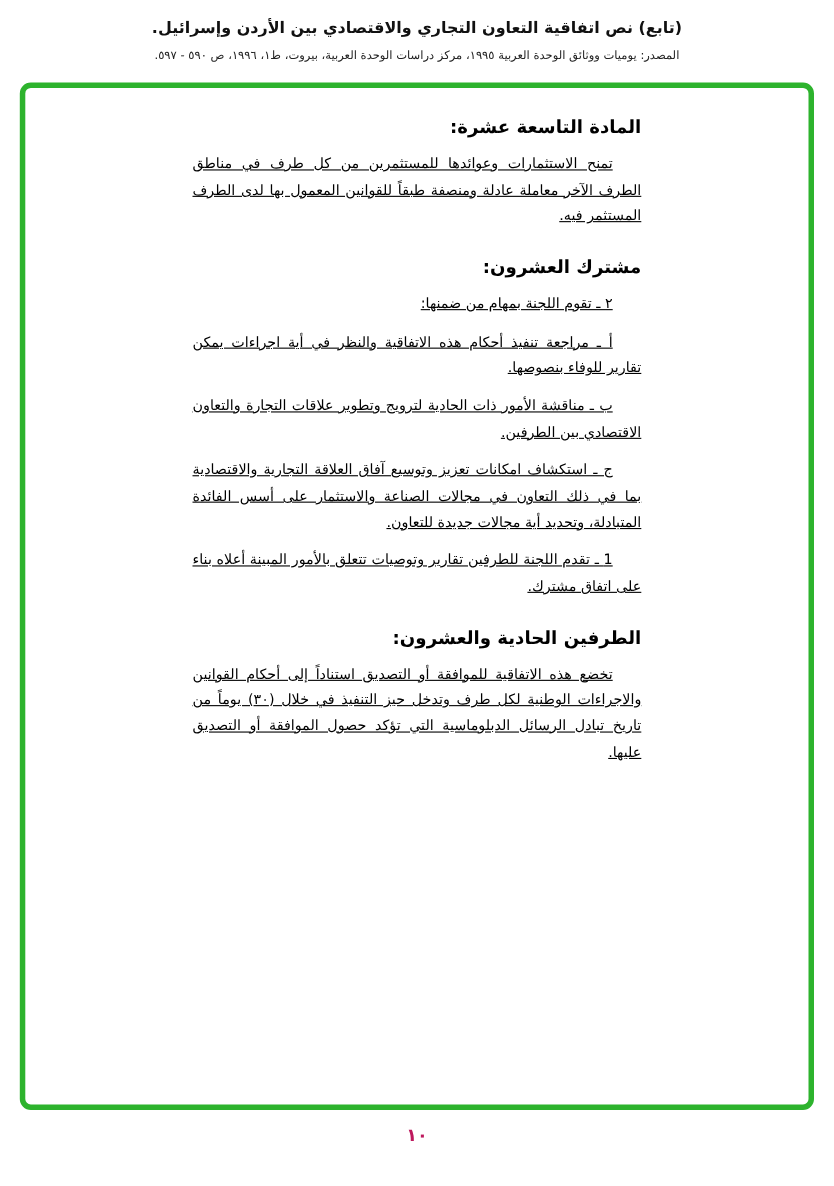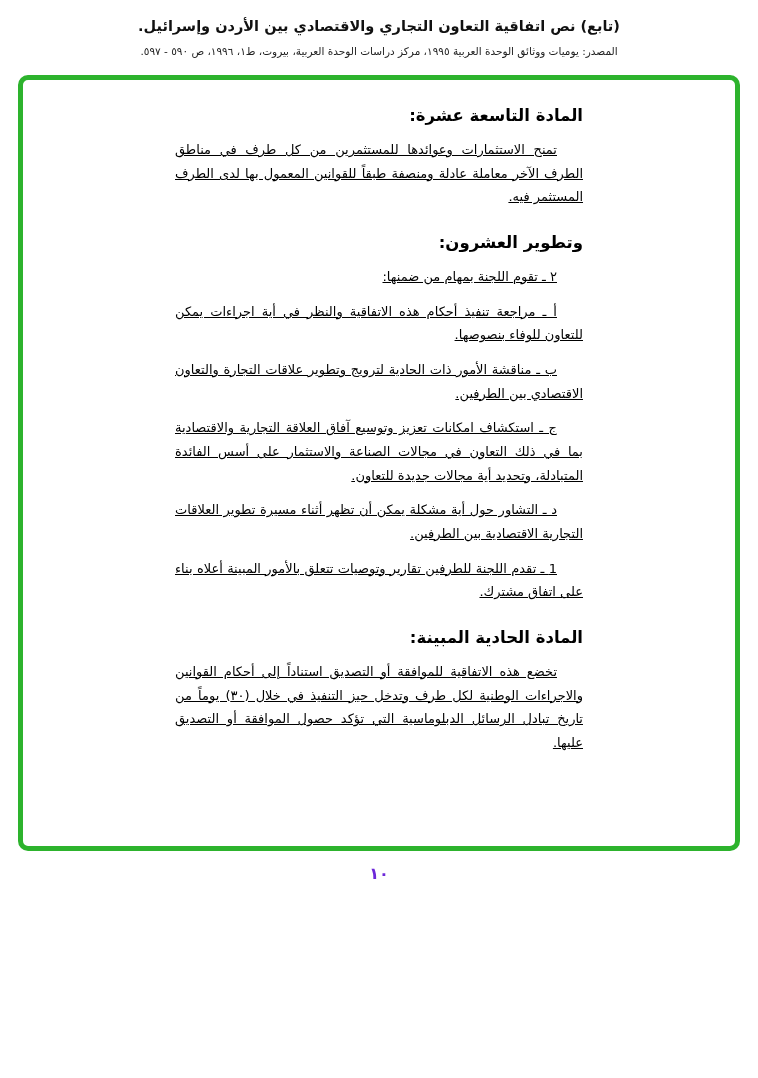--- a/index.html
+++ b/index.html
@@ -27,21 +27,21 @@
   }
   .doc-source {
     font-weight: normal;
     font-size: 10.5px;
     color: #222;
     margin-top: 11px;
   }
   .frame {
     box-sizing: border-box;
     margin: 18px 18px 0 18px;
-    height: 776px;
+    height: 934px;
     border: 5px solid #2db32d;
     border-radius: 10px;
     padding: 26px 152px 10px 152px;
     direction: rtl;
     overflow: hidden;
   }
   .article-heading {
     font-size: 16.5px;
     font-weight: bold;
     color: #000;
@@ -59,21 +59,21 @@
     text-align-last: right;
     margin: 0 0 11px 0;
     text-indent: 26px;
     text-decoration: underline;
   }
   .page-number {
     direction: rtl;
     text-align: center;
     font-size: 16px;
     font-weight: bold;
-    color: #6d28d9;
+    color: #be185d;
     margin-top: 13px;
   }
 </style>
 </head>
 <body>
 
 <div class="page">
 
   <header class="doc-header">
     <div class="doc-title">(تابع) نص اتفاقية التعاون التجاري والاقتصادي بين الأردن وإسرائيل.</div>
@@ -81,31 +81,30 @@
   </header>
 
   <div class="frame">
 
     <section>
       <h2 class="article-heading">المادة التاسعة عشرة:</h2>
       <p class="article-paragraph">تمنح الاستثمارات وعوائدها للمستثمرين من كل طرف في مناطق الطرف الآخر معاملة عادلة ومنصفة طبقاً للقوانين المعمول بها لدى الطرف المستثمر فيه.</p>
     </section>
 
     <section>
-      <h2 class="article-heading">وتطوير العشرون:</h2>
+      <h2 class="article-heading">مشترك العشرون:</h2>
       <p class="article-paragraph">٢ ـ تقوم اللجنة بمهام من ضمنها:</p>
-      <p class="article-paragraph">أ ـ مراجعة تنفيذ أحكام هذه الاتفاقية والنظر في أية اجراءات يمكن للتعاون للوفاء بنصوصها.</p>
+      <p class="article-paragraph">أ ـ مراجعة تنفيذ أحكام هذه الاتفاقية والنظر في أية اجراءات يمكن تقارير للوفاء بنصوصها.</p>
       <p class="article-paragraph">ب ـ مناقشة الأمور ذات الحادية لترويج وتطوير علاقات التجارة والتعاون الاقتصادي بين الطرفين.</p>
       <p class="article-paragraph">ج ـ استكشاف امكانات تعزيز وتوسيع آفاق العلاقة التجارية والاقتصادية بما في ذلك التعاون في مجالات الصناعة والاستثمار على أسس الفائدة المتبادلة، وتحديد أية مجالات جديدة للتعاون.</p>
-      <p class="article-paragraph">د ـ التشاور حول أية مشكلة يمكن أن تظهر أثناء مسيرة تطوير العلاقات التجارية الاقتصادية بين الطرفين.</p>
       <p class="article-paragraph">1 ـ تقدم اللجنة للطرفين تقارير وتوصيات تتعلق بالأمور المبينة أعلاه بناء على اتفاق مشترك.</p>
     </section>
 
     <section>
-      <h2 class="article-heading">المادة الحادية المبينة:</h2>
+      <h2 class="article-heading">الطرفين الحادية والعشرون:</h2>
       <p class="article-paragraph">تخضع هذه الاتفاقية للموافقة أو التصديق استناداً إلى أحكام القوانين والاجراءات الوطنية لكل طرف وتدخل حيز التنفيذ في خلال (٣٠) يوماً من تاريخ تبادل الرسائل الدبلوماسية التي تؤكد حصول الموافقة أو التصديق عليها.</p>
     </section>
 
   </div>
 
   <div class="page-number">١٠</div>
 
 </div>
 
 </body></html>

